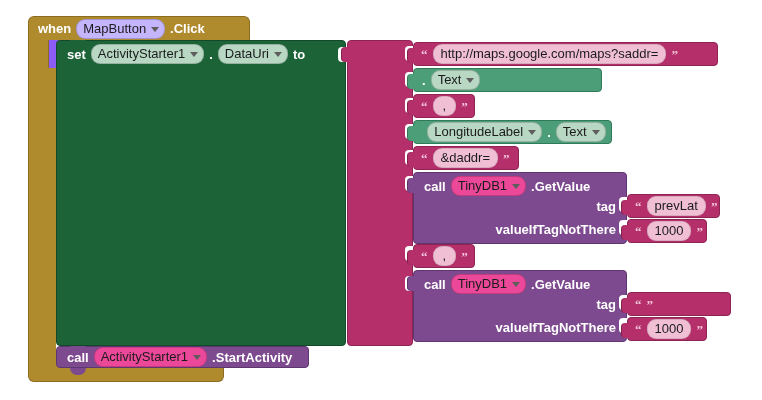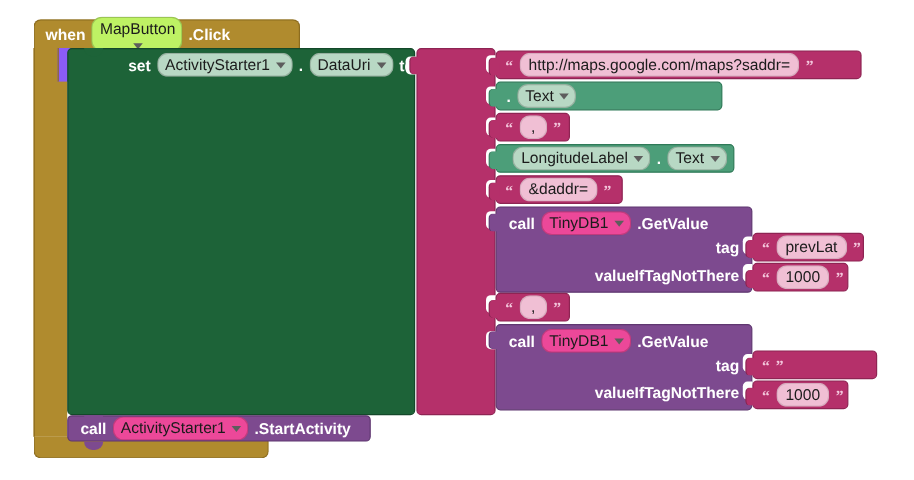--- a/index.html
+++ b/index.html
@@ -17,21 +17,21 @@
 
   
   .field{
     display:inline-flex;align-items:center;gap:4px;
     border-radius:9px;padding:1px 5px 2px 6px;
     font-size:13px;color:#1b1b1b;white-space:nowrap;
     border:1px solid rgba(0,0,0,.18);
   }
   .field.green{background:#b8d8c4;}
   .field.purple{background:#ec4899;}
-  .field.gold{background:#bef264;flex-direction:column;}
+  .field.gold{background:#c4b5fd;}
   .caret{
     width:0;height:0;border-left:4px solid transparent;border-right:4px solid transparent;
     border-top:5px solid #5d5d5d;display:inline-block;margin-left:1px;position:relative;top:1px;
   }
 
   
   .event-top{background:#b08b2e;border-radius:6px 6px 0 0;border:1px solid #8c6c1f;border-bottom:none;}
   .event-left{background:#b08b2e;border-left:1px solid #8c6c1f;border-right:none;}
   .event-bottom{background:#b08b2e;border:1px solid #8c6c1f;border-top:none;border-radius:0 0 6px 6px;}
 
@@ -88,21 +88,21 @@
 
   <div class="blk event-left" style="left:28px;top:40px;width:28px;height:324px;"></div>
 
   <div class="blk" style="left:28px;top:40px;width:32px;height:28px;background:#8b5cf6;border-left:1px solid #8c6c1f;margin-left:20px;">
     <span class="lbl" style="position:absolute;left:9px;top:7px;">do</span>
   </div>
 
   <div class="blk event-bottom" style="left:28px;top:364px;width:196px;height:18px;"></div>
 
   <div class="blk setter" style="left:56px;top:40px;width:290px;height:306px;">
-    <div class="row" style="height:26px;padding-left:10px;justify-content:flex-end;">
+    <div class="row" style="height:26px;padding-left:10px;">
       <span class="lbl">set</span>
       <span class="field green">
         <span>ActivityStarter1</span>
         <span class="caret"></span>
       </span>
       <span class="lbl">.</span>
       <span class="field green">
         <span>DataUri</span>
         <span class="caret"></span>
       </span>

